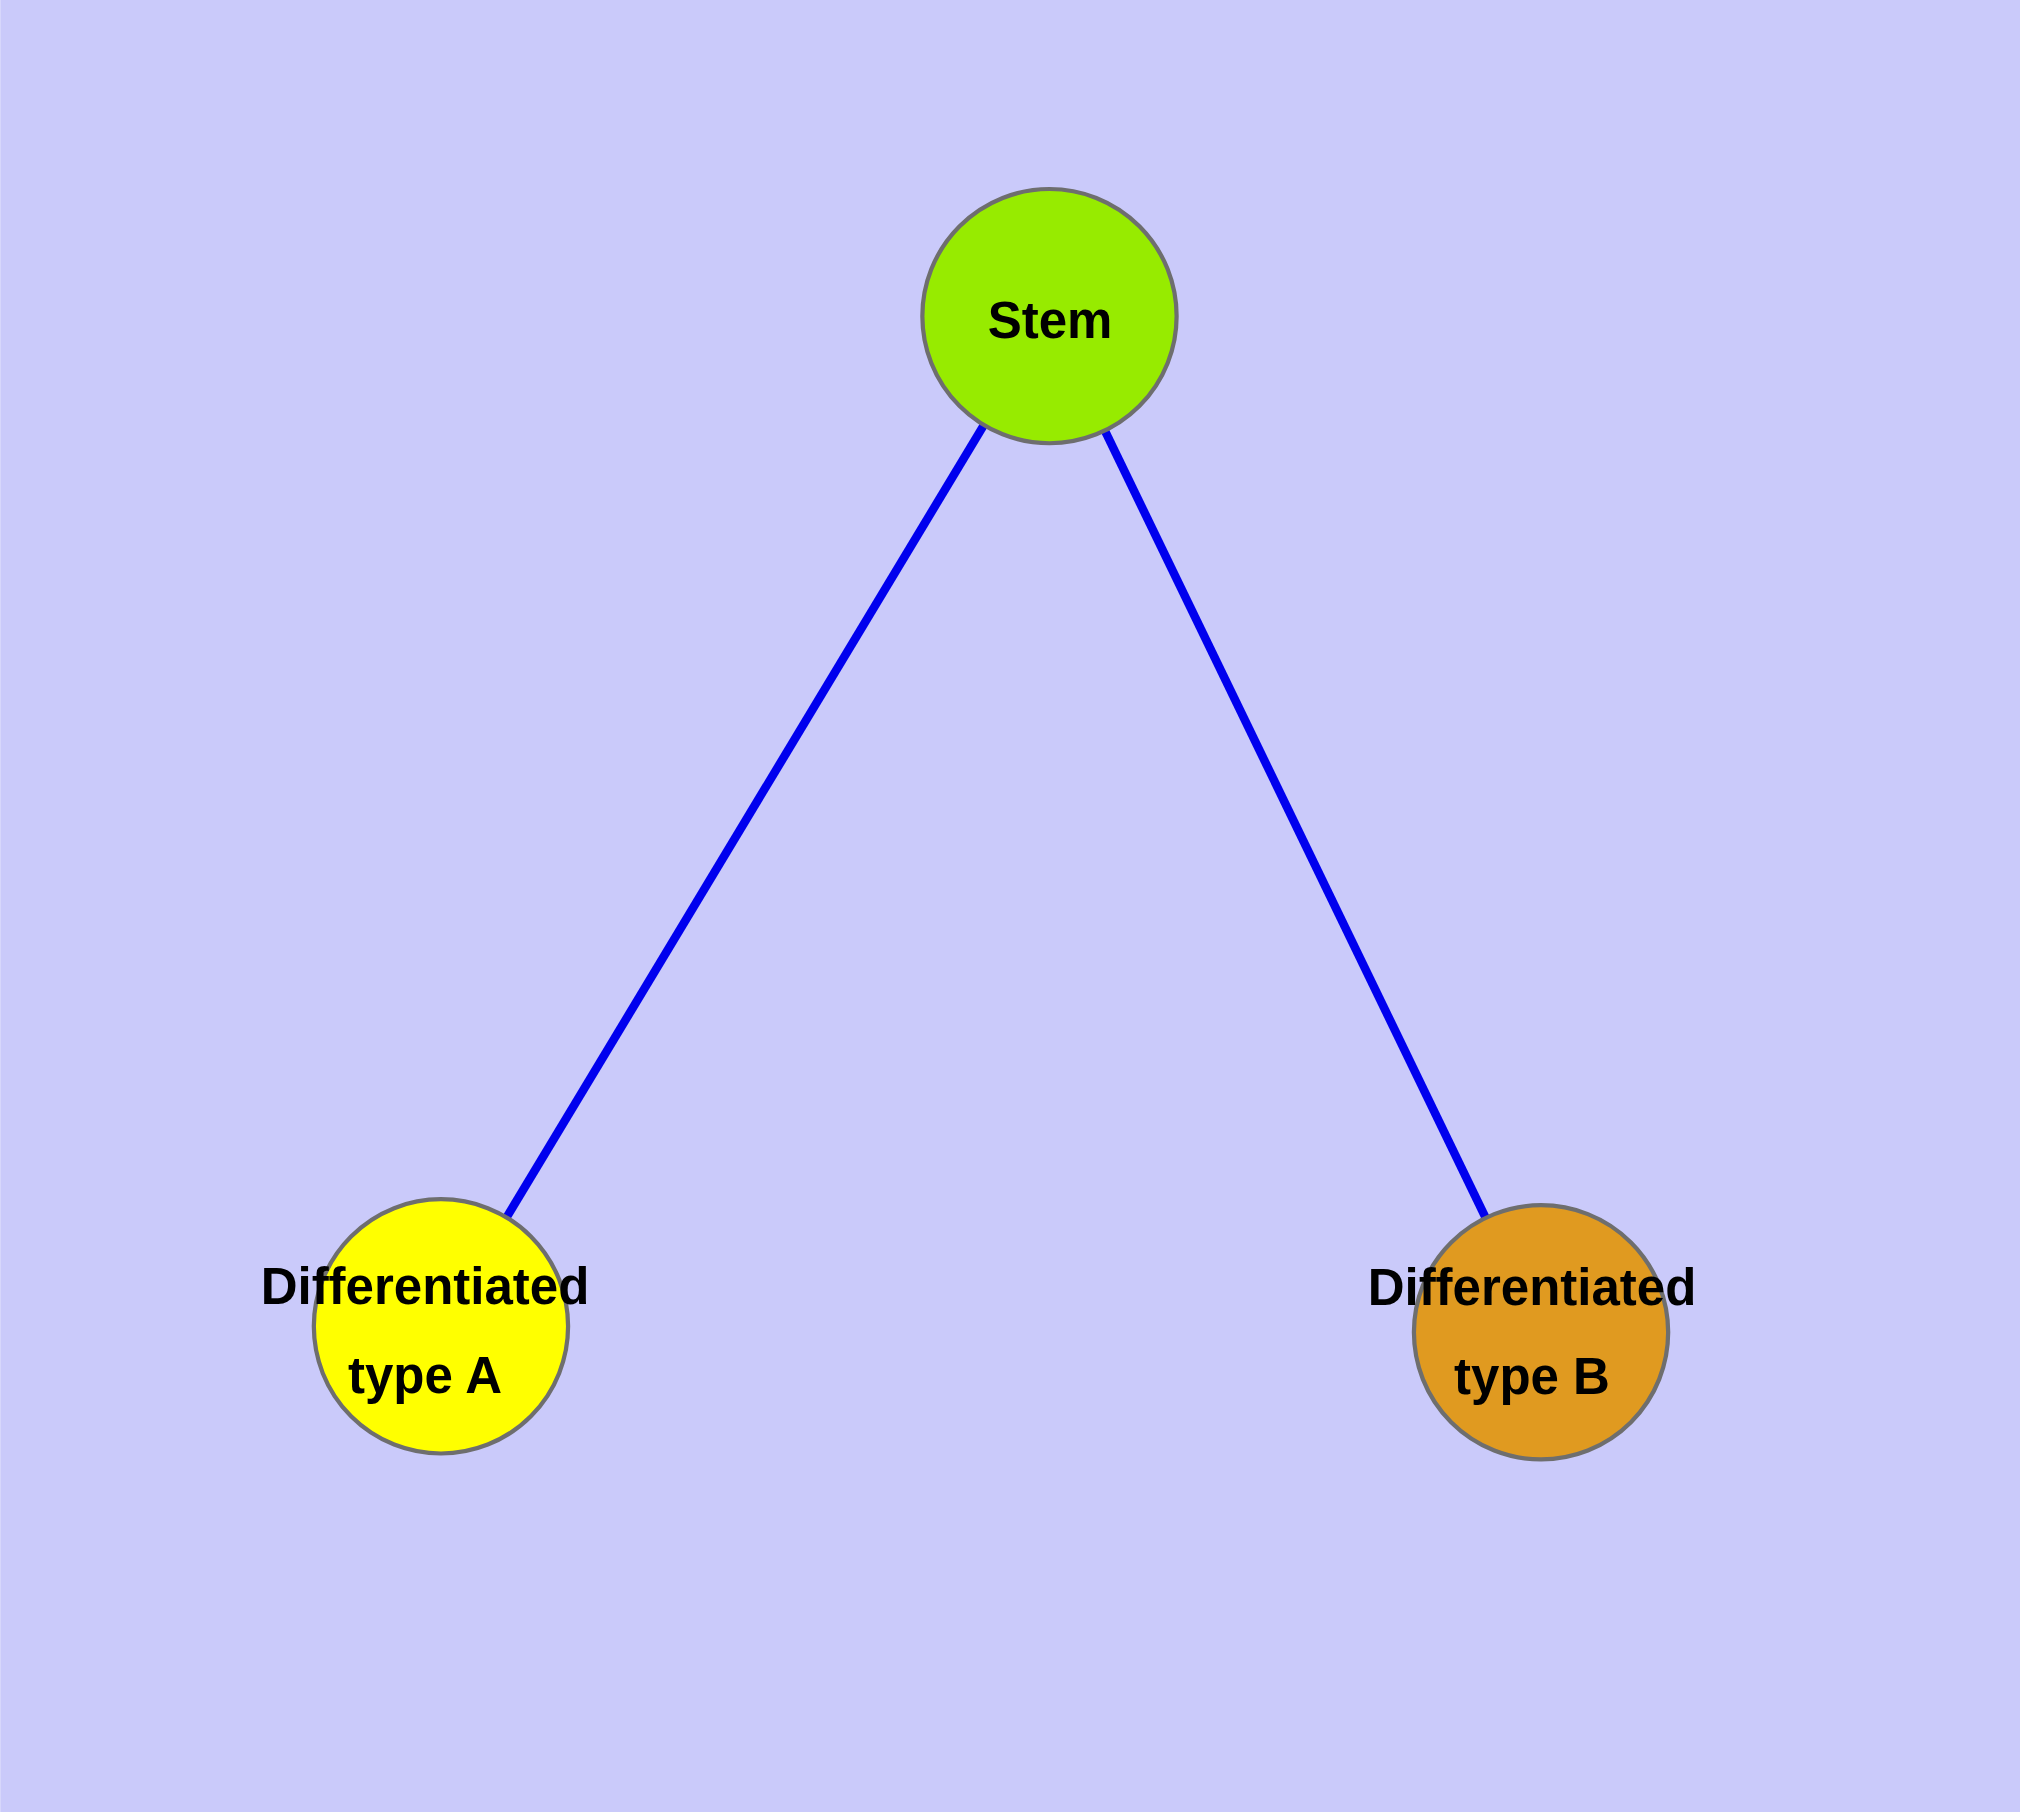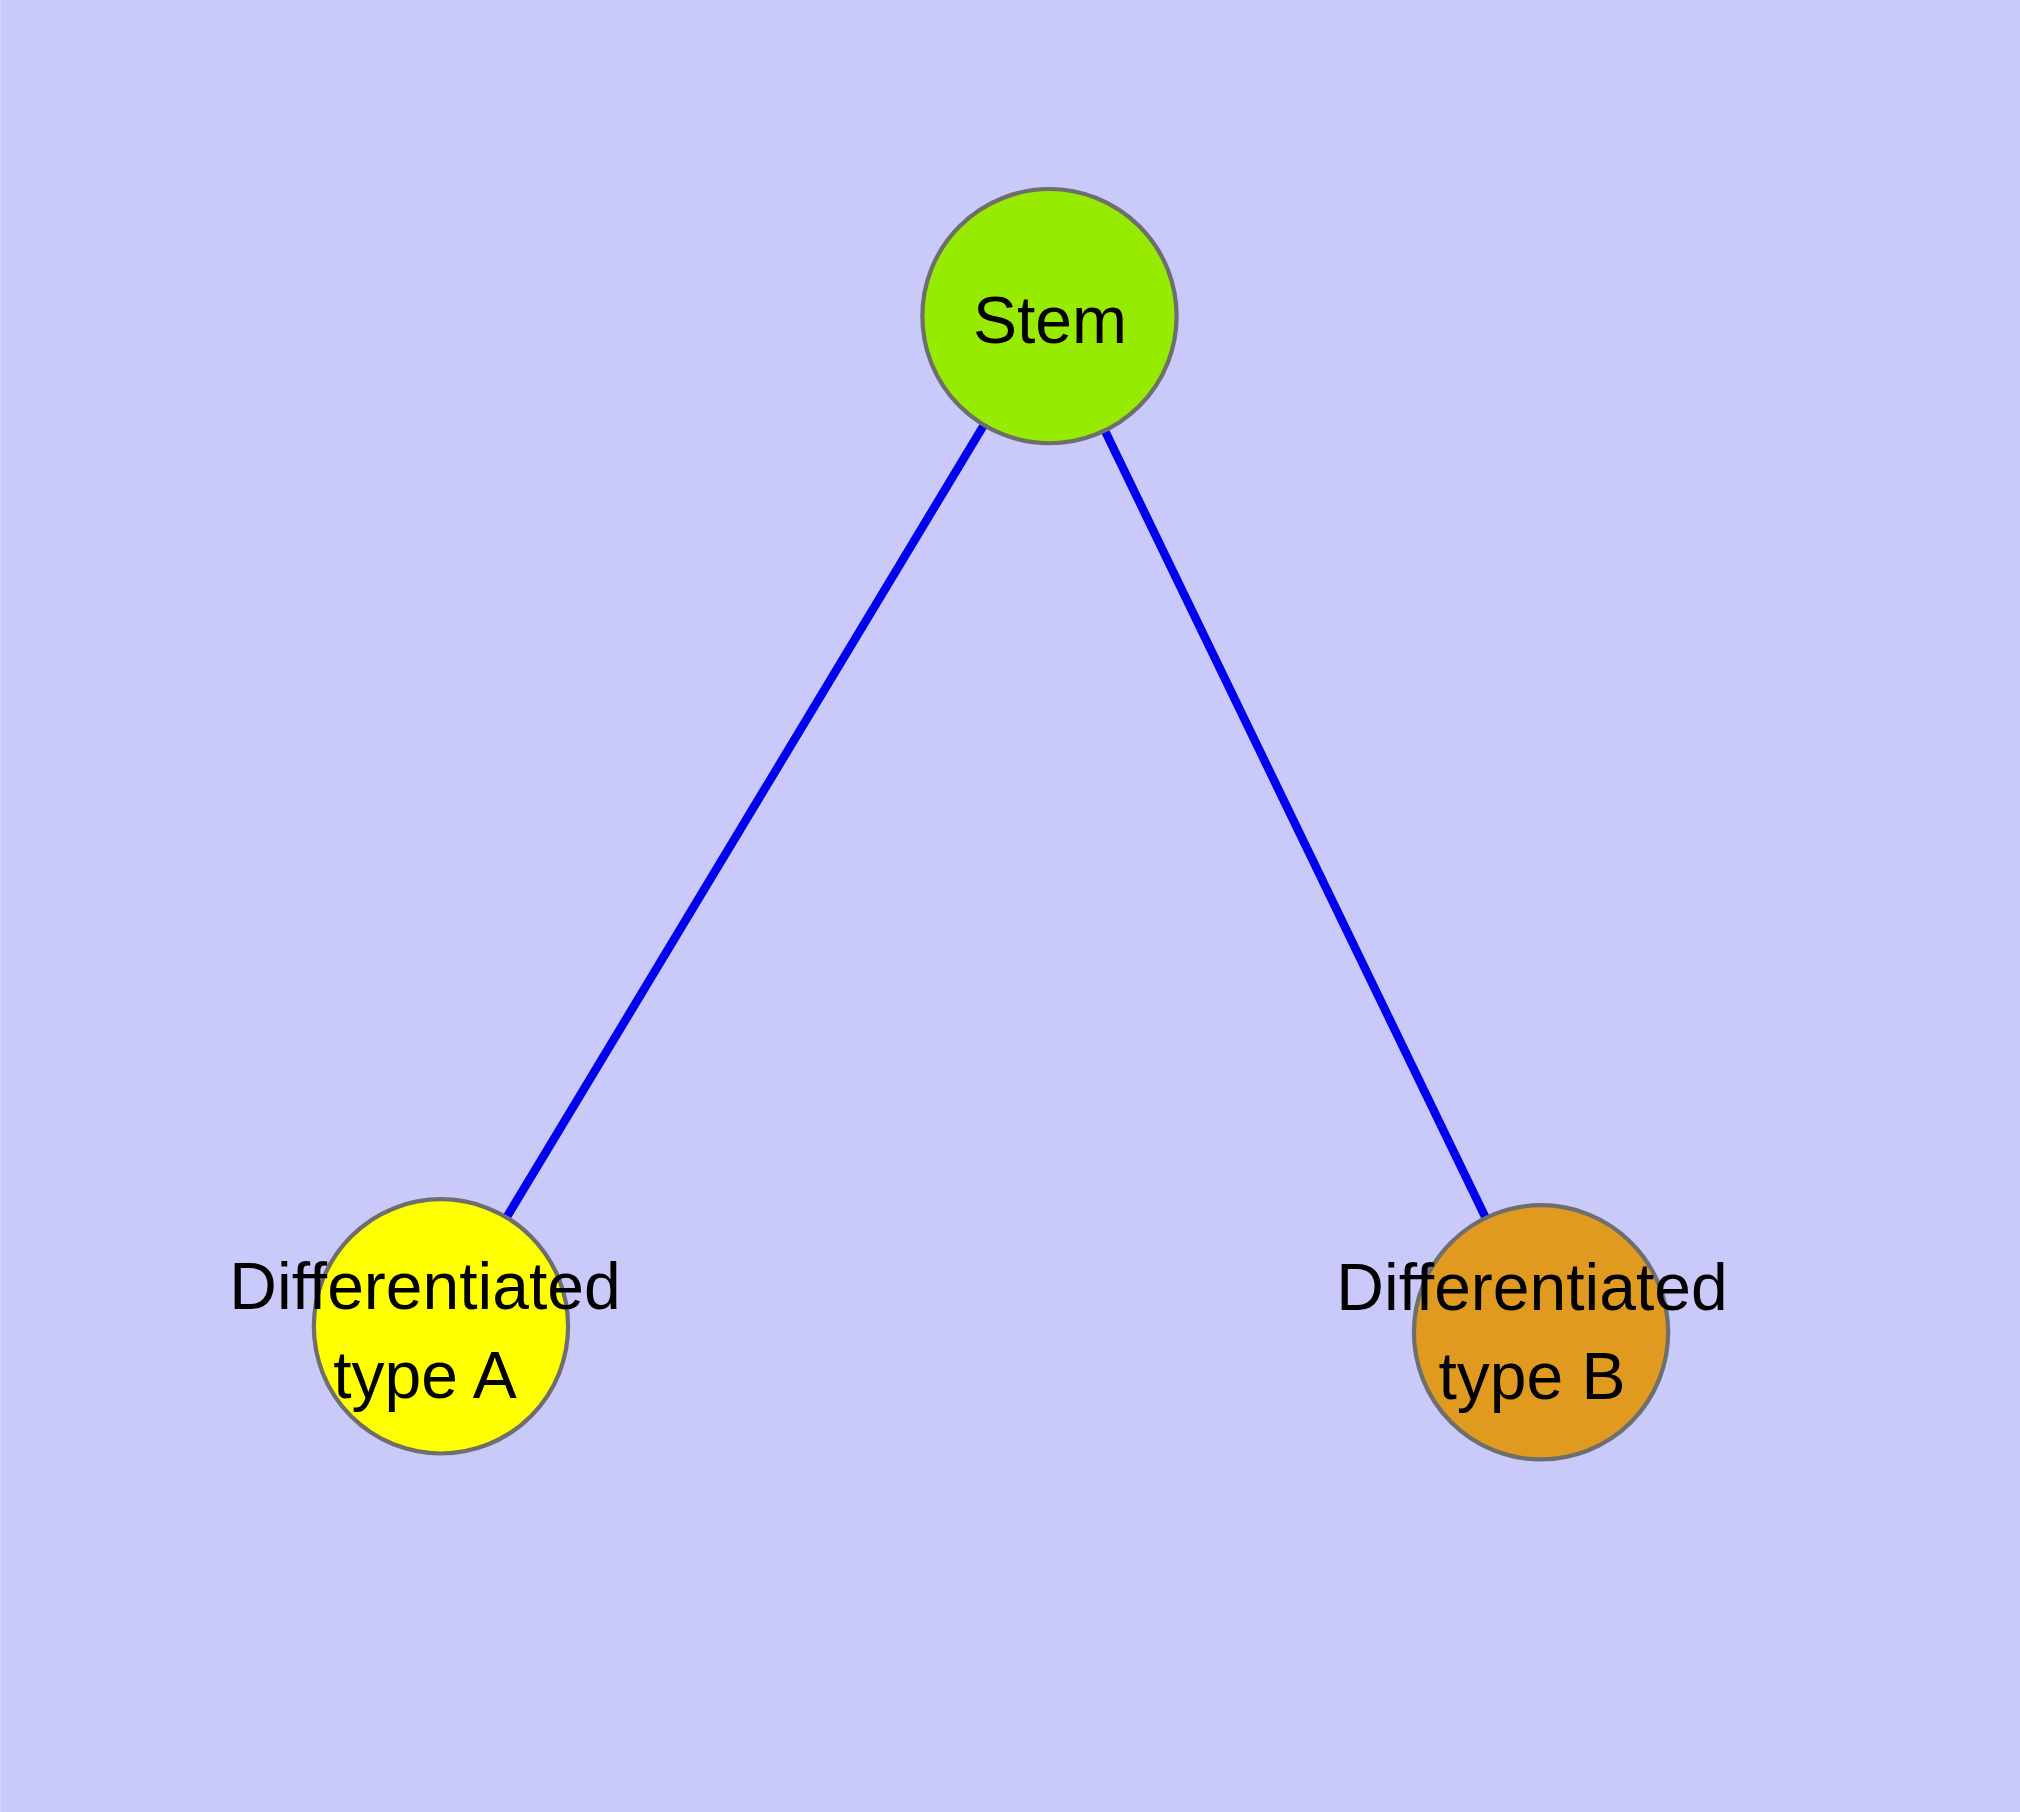--- a/index.html
+++ b/index.html
@@ -18,22 +18,22 @@
   }
   #canvas svg {
     position: absolute;
     left: 0;
     top: 0;
   }
   .node-label {
     position: absolute;
     transform: translate(-50%, -50%);
     text-align: center;
-    font-weight: 400;
-    font-size: 66px;
+    font-weight: 700;
+    font-size: 51px;
     line-height: 89px;
     letter-spacing: 0;
     white-space: pre-line;
     color: #000000;
   }
 </style>
 </head>
 <body>
 
 <div id="canvas">

